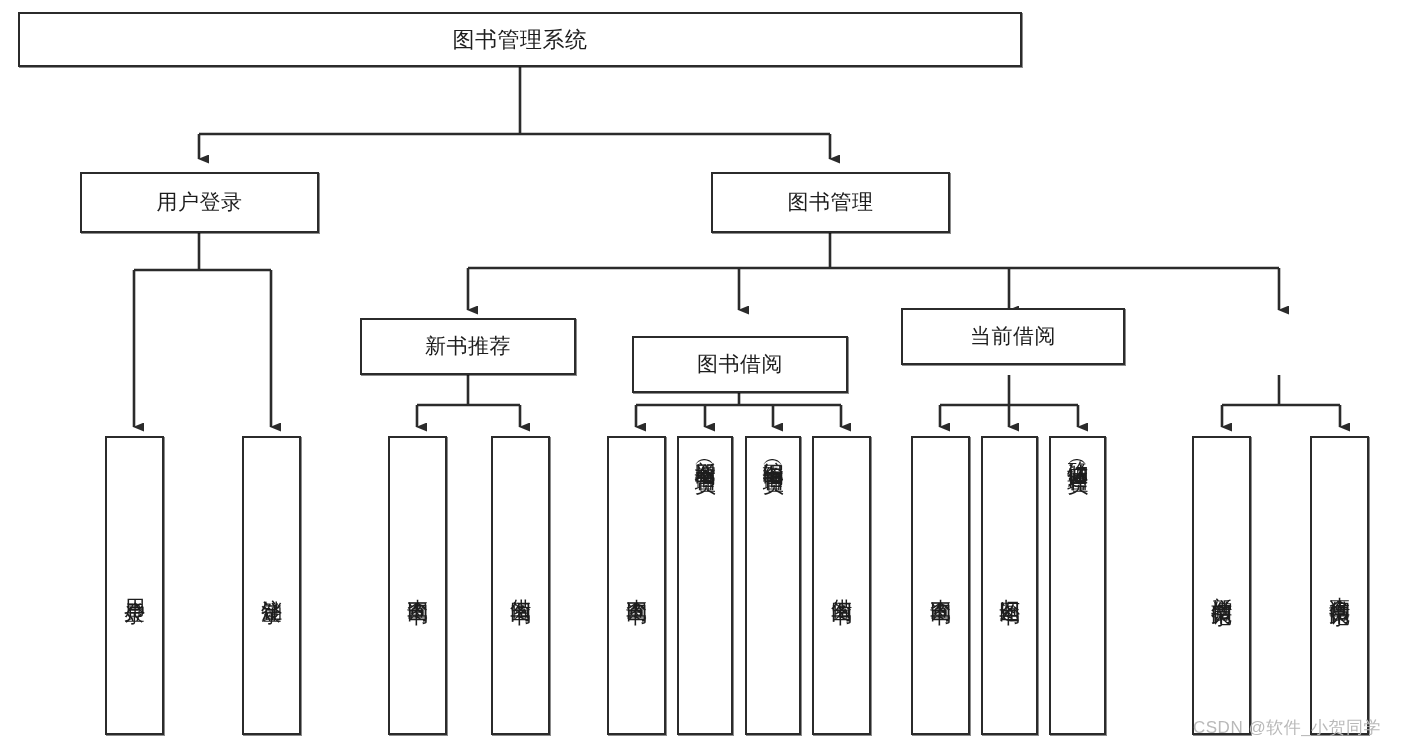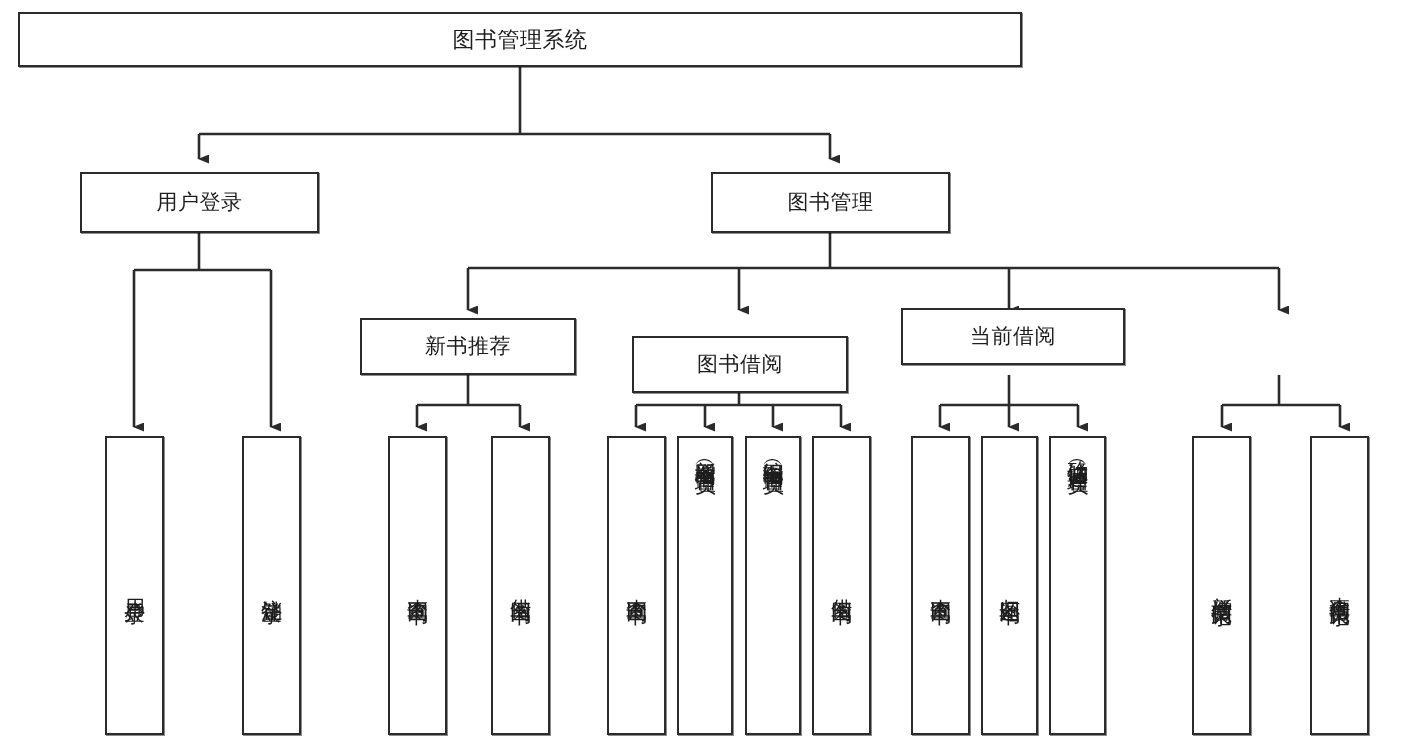--- a/index.html
+++ b/index.html
@@ -206,14 +206,15 @@
   </div>
 
   <div class="node leaf centered" style="left:1192px; top:436px; width:59px; height:299px;">
     <span class="node-label">新增借阅记录</span>
   </div>
 
   <div class="node leaf centered" style="left:1310px; top:436px; width:59px; height:299px;">
     <span class="node-label">查询借阅记录</span>
   </div>
 
+  <div class="watermark" style="left:1193px; top:716px;">CSDN @软件_小贺同学</div>
 
 </div>
 
 </body></html>

